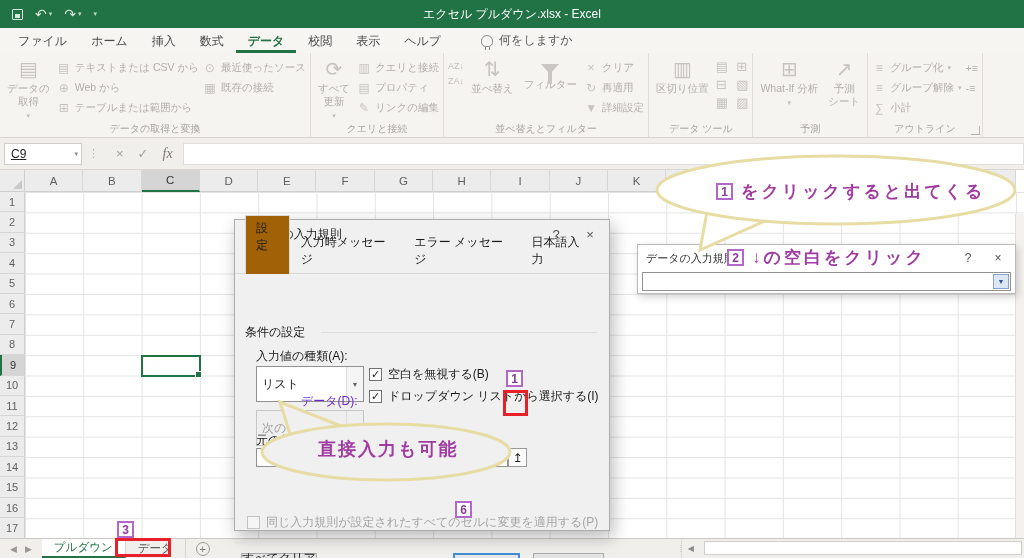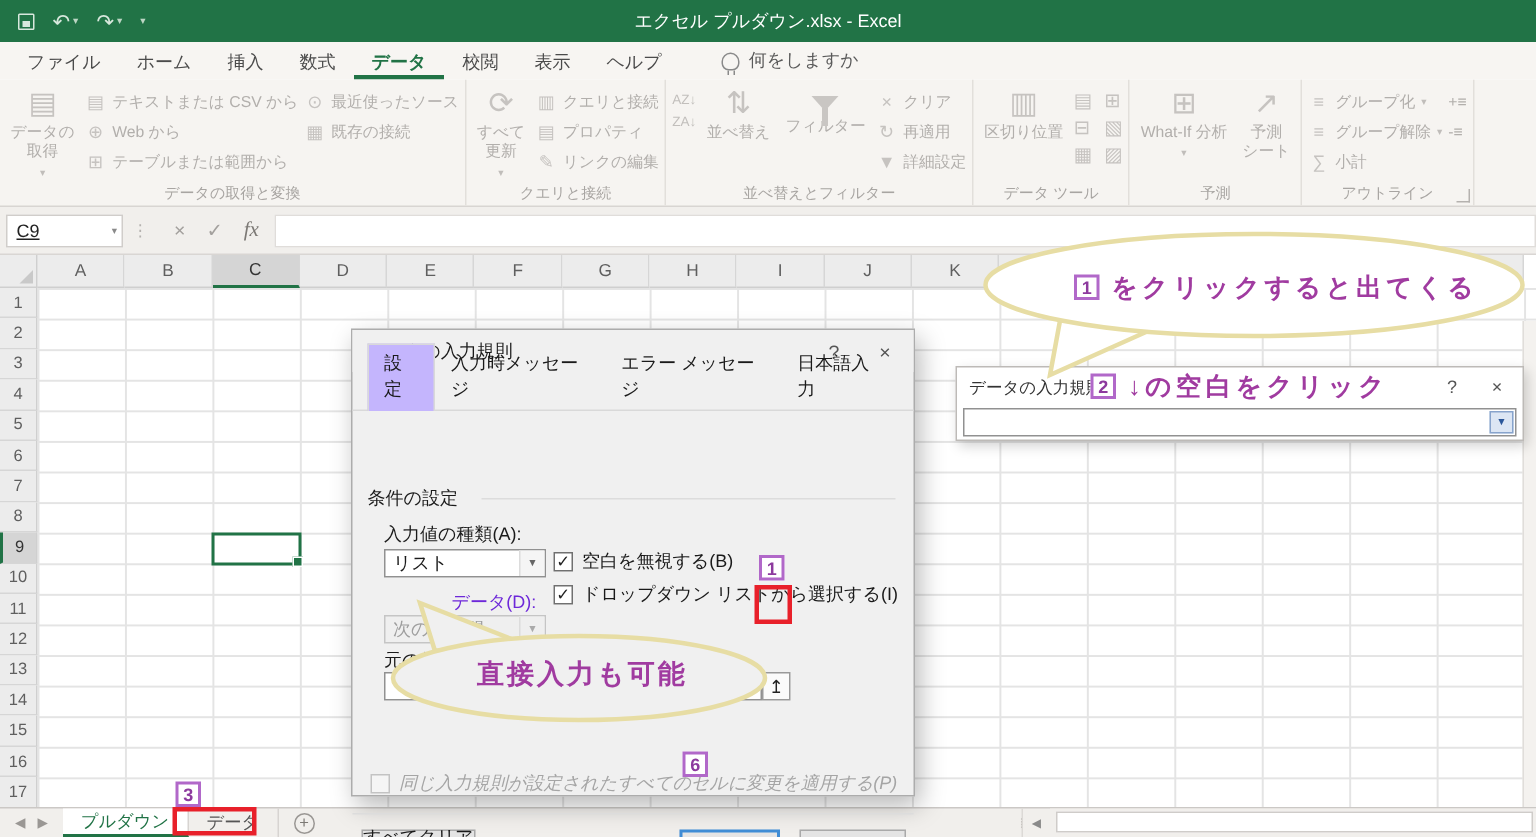--- a/index.html
+++ b/index.html
@@ -80,26 +80,26 @@
   .hscroll { flex:1; position:relative; background:#f1efec; }
   .hthumb { position:absolute; left:4px; right:2px; top:2px; height:14px; background:#fff; border:1px solid #cfccc9; }
 
   
   .dlg { position:absolute; left:234px; top:219px; width:376px; height:312px; background:#f0f0f0; border:1px solid #acacac; box-shadow:3px 6px 16px rgba(0,0,0,.28); z-index:10; font-size:12px; color:#1a1a1a; }
   .dlg-title { height:28px; background:#f0f0f0; display:flex; align-items:center; padding:0 2px 0 10px; }
   .dlg-title .t { flex:1; font-size:12px; color:#1a1a1a; }
   .dlg-help, .dlg-close { width:34px; height:26px; display:flex; align-items:center; justify-content:center; color:#555; font-size:13px; cursor:pointer; }
   .dlg-tabs { display:flex; align-items:flex-end; padding:2px 10px 0; border-bottom:1px solid #d9d9d9; height:26px; }
   .dtab { padding:4px 10px 5px; font-size:12px; color:#1a1a1a; cursor:pointer; border:1px solid transparent; border-bottom:none; }
-  .dtab.active { background:#c4b5fd; border-color:#d9d9d9; position:relative; top:1px; padding-bottom:6px; }
+  .dtab.active { background:#a16207; border-color:#d9d9d9; position:relative; top:1px; padding-bottom:20px; }
   .groupbox-label { position:absolute; left:10px; top:50px; font-size:12px; color:#1a1a1a; background:#f0f0f0; padding-right:6px; z-index:1; }
   .groupbox-line { position:absolute; left:86px; right:12px; top:58px; border-top:1px solid #dcdcdc; }
   .fld-label { position:absolute; font-size:12px; color:#1a1a1a; }
   .fld-label.dis { color:#6d28d9;margin-left:45px; }
-  .combo { position:absolute; width:108px; height:19px; background:#fff; border:1px solid #919191; display:flex; align-items:center; padding:0 20px 0 5px; font-size:12px; }
+  .combo { position:absolute; width:108px; height:36px; background:#fff; border:1px solid #919191; display:flex; align-items:center; padding:0 20px 0 5px; font-size:12px; }
   .combo .arr { position:absolute; right:0; top:0; bottom:0; width:17px; border-left:1px solid #dcdcdc; background:#f5f5f5; display:flex; align-items:center; justify-content:center; font-size:7px; color:#666; }
   .combo.dis { background:#efefef; border-color:#c5c5c5; color:#9e9e9e; }
   .combo.dis .arr { background:#efefef; color:#aaa; }
   .cbrow { position:absolute; display:flex; align-items:center; gap:6px; font-size:12px; color:#1a1a1a; }
   .cb { width:13px; height:13px; background:#fff; border:1px solid #707070; display:flex; align-items:center; justify-content:center; font-size:11px; color:#222; flex:none; cursor:pointer; }
   .cbrow.dis { color:#a5a5a5; }
   .cbrow.dis .cb { border-color:#c3c3c3; background:#f5f5f5; }
   .src-input { position:absolute; left:21px; top:174px; width:252px; height:19px; background:#fff; border:1px solid #919191; }
   .collapse-btn { position:absolute; left:273px; top:174px; width:19px; height:19px; background:#fbfbfb; border:1px solid #9a9a9a; display:flex; align-items:center; justify-content:center; font-size:12px; color:#222; cursor:pointer; }
   .dlg-footer-line { position:absolute; left:0; right:0; top:268px; border-top:1px solid #dcdcdc; }
@@ -438,21 +438,21 @@
       <span class="fld-label dis" style="left:21px; top:119px;">データ(D):</span>
       <div class="combo dis" style="left:21px; top:136px;">
         <span>次の値の間</span>
         <span class="arr">▼</span>
       </div>
 
       <span class="fld-label" style="left:21px; top:158px;">元の値(S):</span>
       <div class="src-input"></div>
       <div class="collapse-btn">↥</div>
 
-      <div class="cbrow dis" style="left:12px; top:240px;font-style:italic;">
+      <div class="cbrow dis" style="left:12px; top:240px;">
         <span class="cb"></span>
         <span>同じ入力規則が設定されたすべてのセルに変更を適用する(P)</span>
       </div>
 
       <span class="dlg-footer-line"></span>
       <div class="btn btn-clear">すべてクリア(C)</div>
       <div class="btn btn-ok">OK</div>
       <div class="btn btn-cancel">キャンセル</div>
     </div>
   </div>

